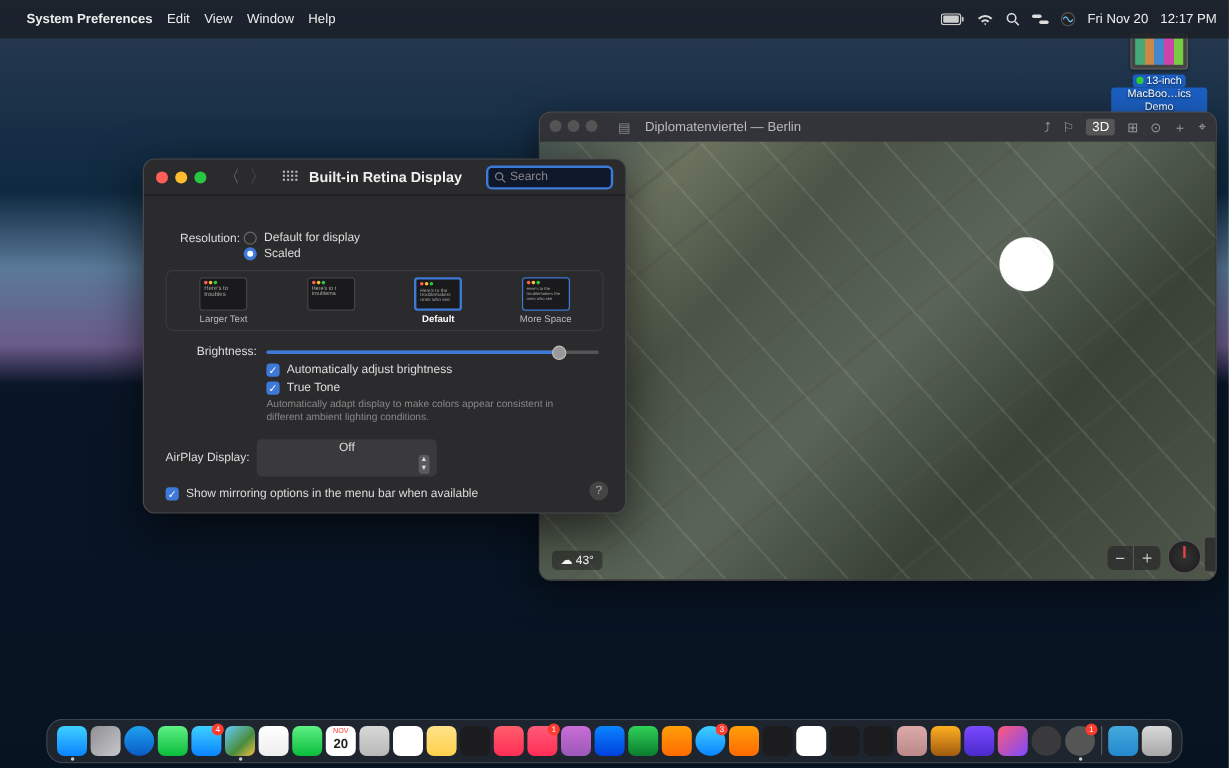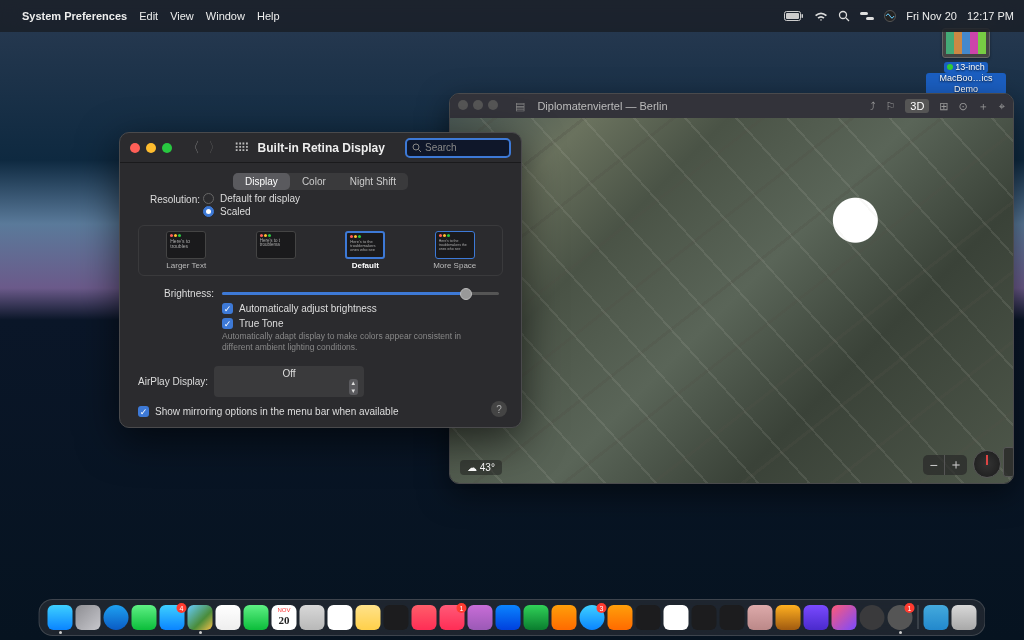--- a/index.html
+++ b/index.html
@@ -252,27 +252,20 @@
     <span class="ptitle">Built-in Retina Display</span>
     <div class="search">
       <svg width="10" height="10" viewBox="0 0 10 10">
           <circle cx="4" cy="4" r="3" fill="none" stroke="#888"></circle>
           <line x1="6.5" y1="6.5" x2="9" y2="9" stroke="#888"></line>
         </svg>
       <span>Search</span>
     </div>
   </div>
 
-  <div class="prefs-tabs">
-    <div class="seg">
-      <div class="sel">Display</div>
-      <div>Color</div>
-      <div>Night Shift</div>
-    </div>
-  </div>
 
   <div class="prefs-body">
     <div class="res-row">
       <div class="res-controls">
         <span class="res-label">Resolution:</span>
         <div class="radio-stack">
           <div class="radio-row">
               <span class="radio"></span>
               <span>Default for display</span>
             </div>
@@ -372,21 +365,21 @@
     <div class="dicon" style="background: linear-gradient(rgb(62, 208, 255), rgb(10, 132, 255));">
       <div class="badge">4</div>
     </div>
     <div class="dicon" style="background: linear-gradient(135deg, rgb(102, 204, 255), rgb(74, 140, 58) 60%, rgb(247, 192, 74));">
       <div class="dot"></div>
     </div>
     <div class="dicon" style="background: linear-gradient(rgb(255, 255, 255), rgb(238, 238, 238));"></div>
     <div class="dicon" style="background: linear-gradient(rgb(94, 240, 132), rgb(11, 189, 58));"></div>
     <div class="dicon" style="background: rgb(255, 255, 255);">
       <div style="font-size:6px;color:#f33;text-align:center;line-height:7px;padding-top:2px;">NOV</div>
-      <div style="font-size:11px;text-align:center;color:#222;font-weight:600;line-height:12px;font-family:Liberation Serif, serif;">20</div>
+      <div style="font-size:11px;text-align:center;color:#222;font-weight:600;line-height:12px;">20</div>
     </div>
     <div class="dicon" style="background: linear-gradient(rgb(216, 216, 216), rgb(184, 184, 184));"></div>
     <div class="dicon" style="background: rgb(255, 255, 255);"></div>
     <div class="dicon" style="background: linear-gradient(rgb(255, 226, 138), rgb(255, 208, 74));"></div>
     <div class="dicon" style="background: rgb(28, 28, 30);"></div>
     <div class="dicon" style="background: linear-gradient(rgb(255, 94, 106), rgb(255, 45, 85));"></div>
     <div class="dicon" style="background: linear-gradient(rgb(255, 90, 120), rgb(255, 45, 85));">
       <div class="badge">1</div>
     </div>
     <div class="dicon" style="background: linear-gradient(rgb(200, 109, 215), rgb(155, 89, 182));"></div>

